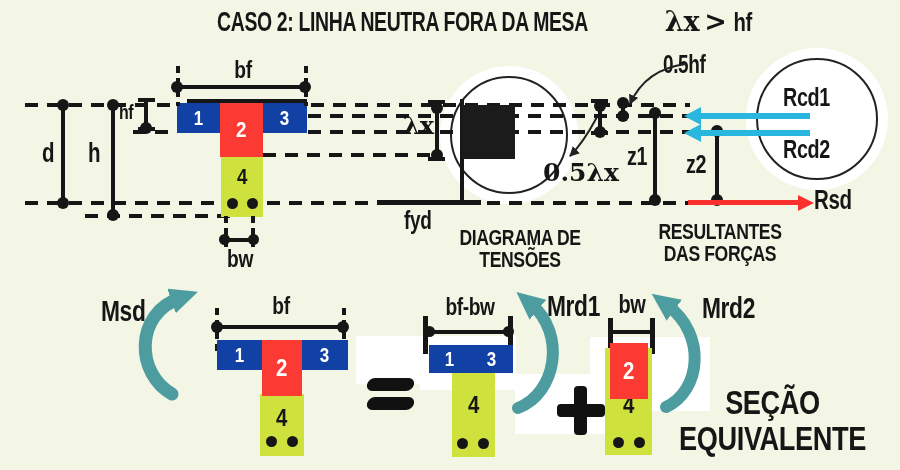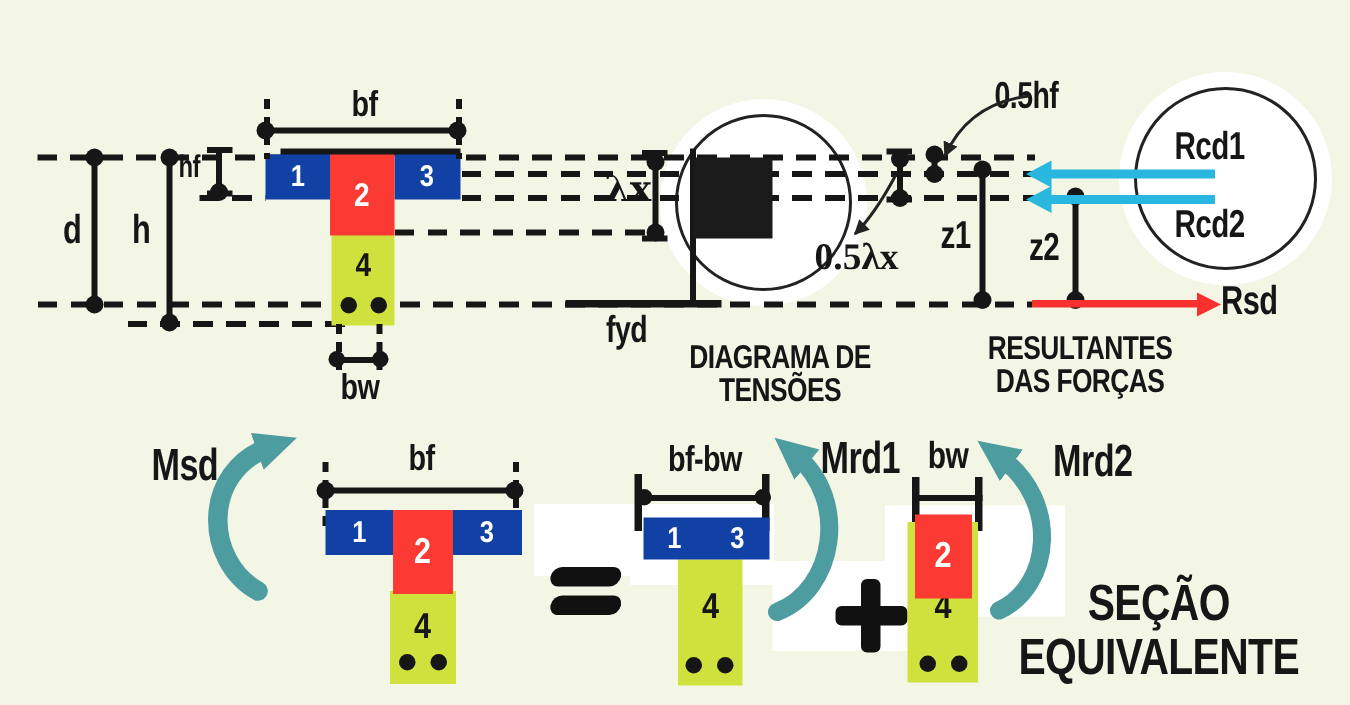--- a/index.html
+++ b/index.html
@@ -43,20 +43,26 @@
         border-bottom:8px solid transparent;border-left:16px solid #f8312e;}
   .ebar{position:absolute;background:#111;border-radius:7px;transform:skewX(-12deg);}
   .pbar{position:absolute;background:#111;border-radius:4px;}
   svg.overlay{position:absolute;left:0;top:0;pointer-events:none;}
 </style>
 </head>
 <body>
 
 <div class="stage">
 
+  <div class="abs" style="left:0;top:6;width:900px;top:6px;text-align:center;">
+    <span class="lbl" style="position:static;display:inline-block;font-size:27px;transform:scaleX(0.72);transform-origin:center;">CASO 2: LINHA NEUTRA FORA DA MESA</span>
+    <span class="serif" style="font-size:27px;">λx</span>
+    <span class="serif" style="font-size:27px;">&gt;</span>
+    <span class="lbl" style="position:static;display:inline-block;font-size:26px;transform:scaleX(0.78);transform-origin:center;">hf</span>
+  </div>
 
   <div class="white" style="left:356px;top:336px;width:76px;height:48px;"></div>
   <div class="white" style="left:420px;top:336px;width:96px;height:54px;"></div>
   <div class="white" style="left:515px;top:374px;width:92px;height:60px;"></div>
   <div class="white" style="left:590px;top:337px;width:120px;height:74px;"></div>
 
   <div class="circle" style="left:450px;top:76px;width:114px;height:114px;"></div>
   <div class="circle" style="left:756px;top:58px;width:118px;height:118px;"></div>
 
   <div class="hdash" style="left:25px;top:103px;width:665px;"></div>
@@ -123,21 +129,21 @@
   <div class="dot" style="left:431px;top:149px;"></div>
   <div class="tcap" style="left:428px;top:157px;"></div>
   <div class="serif abs" style="left:403px;top:111px;font-size:24px;font-weight:700;">λx</div>
 
   <div class="tcap" style="left:591px;top:99px;"></div>
   <div class="vsolid" style="left:598px;top:101px;height:32px;"></div>
   <div class="dot" style="left:594px;top:100px;"></div>
   <div class="dot" style="left:594px;top:126px;"></div>
   <div class="tcap" style="left:591px;top:131px;"></div>
   <div class="abs" style="left:543px;top:158px;">
-    <span class="serif" style="font-size:25px;font-weight:700;font-family:Liberation Serif, serif;">0.5λx</span>
+    <span class="serif" style="font-size:25px;font-weight:700;">0.5λx</span>
   </div>
 
   <div class="vsolid" style="left:621px;top:100px;height:18px;"></div>
   <div class="dot" style="left:617px;top:97px;"></div>
   <div class="dot" style="left:617px;top:110px;"></div>
   <div class="lbl" style="left:663px;top:52px;font-size:25px;">0.5hf</div>
 
   <div class="hsolid" style="left:377px;top:200px;width:104px;height:4.5px;"></div>
   <div class="lbl" style="left:404px;top:208px;font-size:25px;">fyd</div>
 

